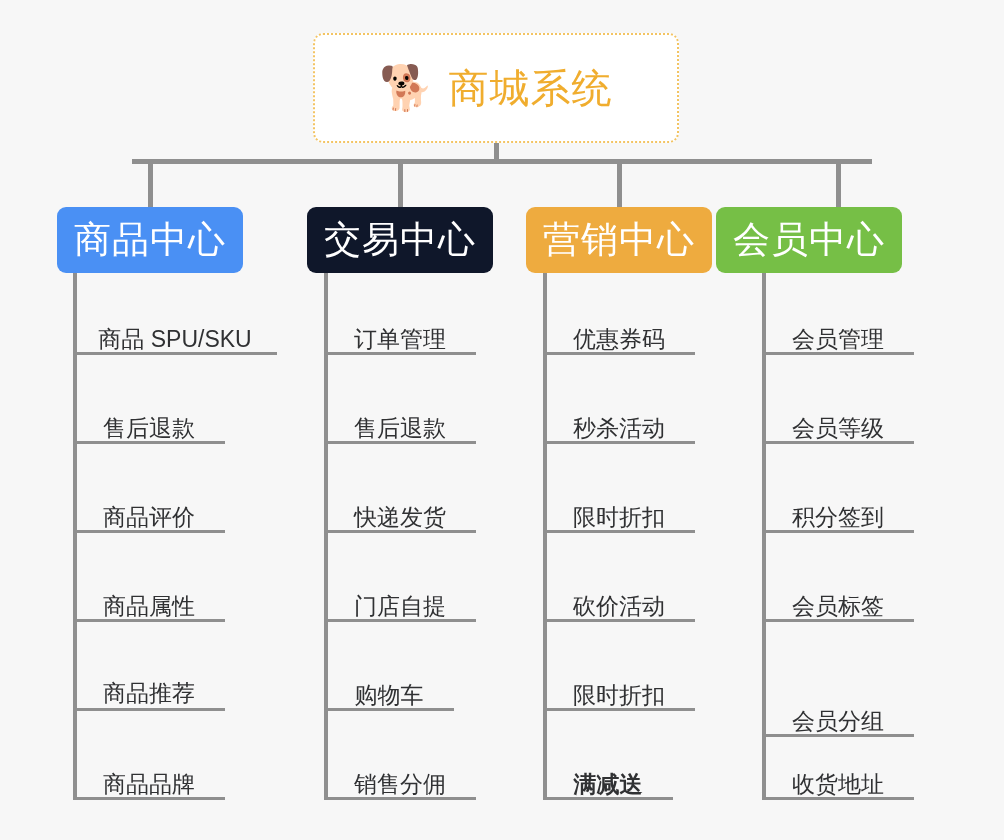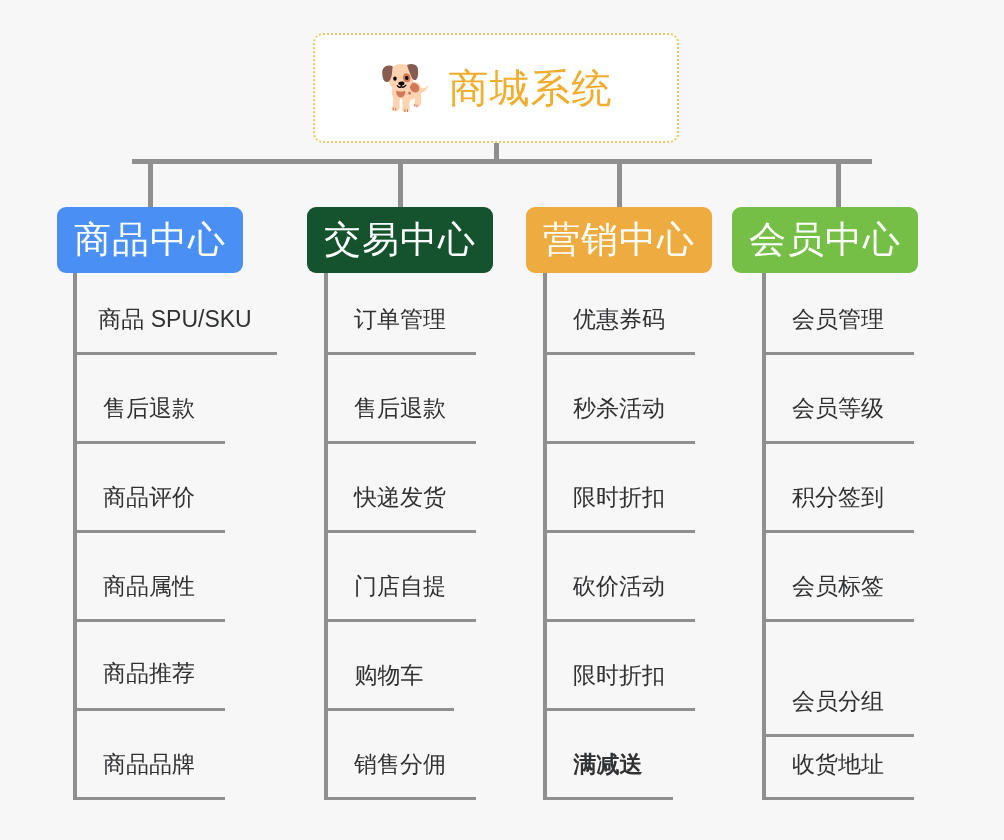--- a/index.html
+++ b/index.html
@@ -100,21 +100,21 @@
 
   
   .leaf {
     position: absolute;
     height: 46px;
     border-bottom: 3px solid #8f8f8f;
     box-sizing: border-box;
     display: flex;
     align-items: flex-end;
     justify-content: center;
-    padding-bottom: 20px;
+    padding-bottom: 0;
   }
   .leaf-label {
     font-size: 23px;
     color: #303133;
     white-space: nowrap;
     line-height: 1.15;
   }
 </style>
 </head>
 <body>
@@ -147,21 +147,21 @@
       <div class="leaf" style="left: 73px; top: 576px; width: 152px;">
         <span class="leaf-label">商品属性</span>
       </div>
       <div class="leaf" style="left: 73px; top: 665px; width: 152px; font-family: Liberation Mono, monospace;">
         <span class="leaf-label">商品推荐</span>
       </div>
       <div class="leaf" style="left: 73px; top: 754px; width: 152px;">
         <span class="leaf-label">商品品牌</span>
       </div>
       <div class="conn conn-drop" style="left: 398px;"></div>
-      <div class="cat-box" style="left: 307px; background: #14532d;">
+      <div class="cat-box" style="left: 307px; background: #0f172a;">
         <span class="cat-label">交易中心</span>
       </div>
       <div class="spine" style="left: 324px; height: 527px;"></div>
       <div class="leaf" style="left: 324px; top: 309px; width: 152px;">
         <span class="leaf-label">订单管理</span>
       </div>
       <div class="leaf" style="left: 324px; top: 398px; width: 152px;">
         <span class="leaf-label">售后退款</span>
       </div>
       <div class="leaf" style="left: 324px; top: 487px; width: 152px;">
@@ -193,21 +193,21 @@
       <div class="leaf" style="left: 543px; top: 576px; width: 152px;">
         <span class="leaf-label">砍价活动</span>
       </div>
       <div class="leaf" style="left: 543px; top: 665px; width: 152px;">
         <span class="leaf-label">限时折扣</span>
       </div>
       <div class="leaf" style="left: 543px; top: 754px; width: 130px; font-weight: bold;">
         <span class="leaf-label">满减送</span>
       </div>
       <div class="conn conn-drop" style="left: 836px;"></div>
-      <div class="cat-box" style="left: 732px; background: rgb(118, 191, 70);">
+      <div class="cat-box" style="left: 716px; background: rgb(118, 191, 70);">
         <span class="cat-label">会员中心</span>
       </div>
       <div class="spine" style="left: 762px; height: 527px;"></div>
       <div class="leaf" style="left: 762px; top: 309px; width: 152px;">
         <span class="leaf-label">会员管理</span>
       </div>
       <div class="leaf" style="left: 762px; top: 398px; width: 152px;">
         <span class="leaf-label">会员等级</span>
       </div>
       <div class="leaf" style="left: 762px; top: 487px; width: 152px;">

